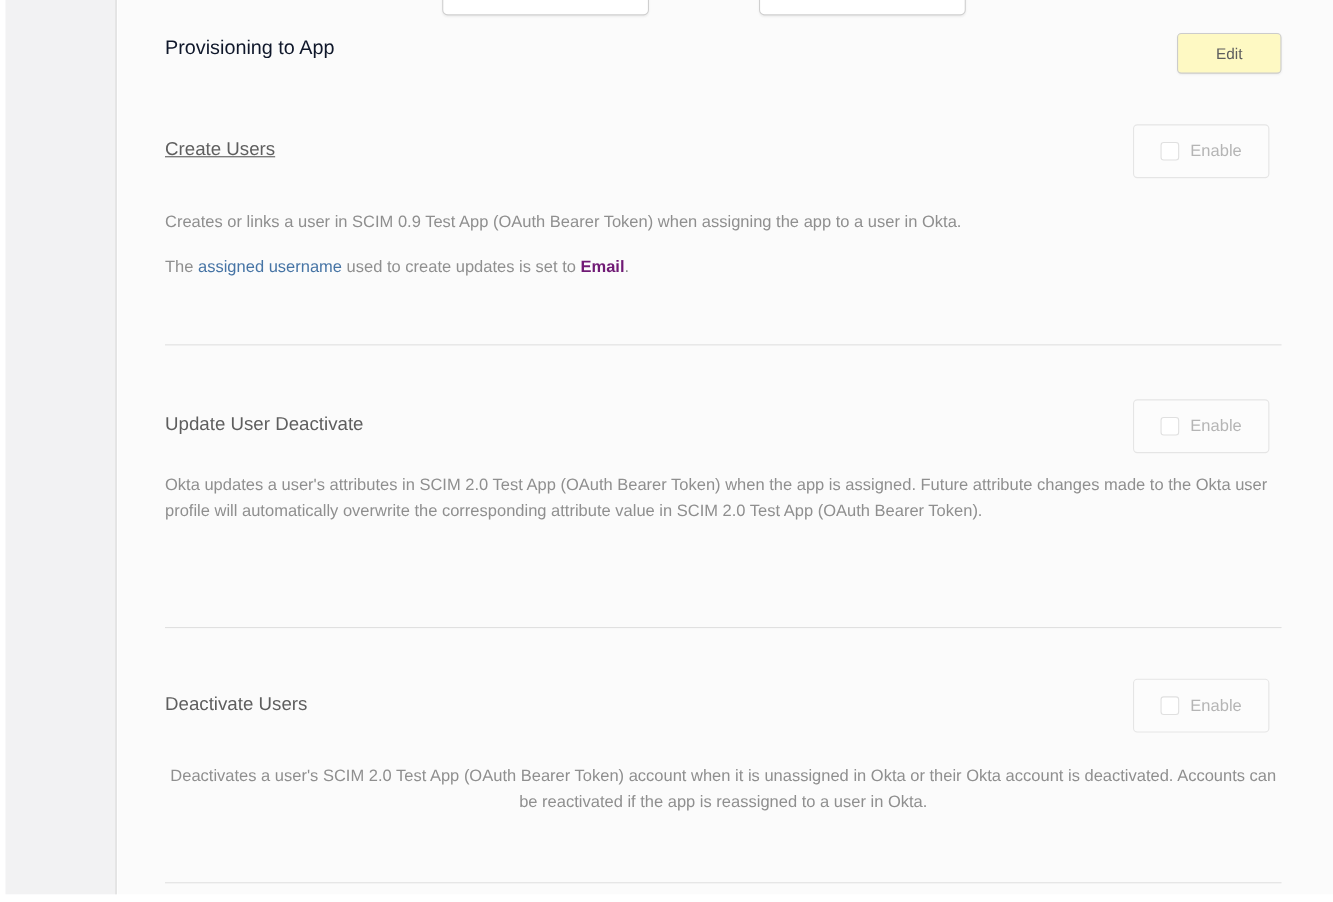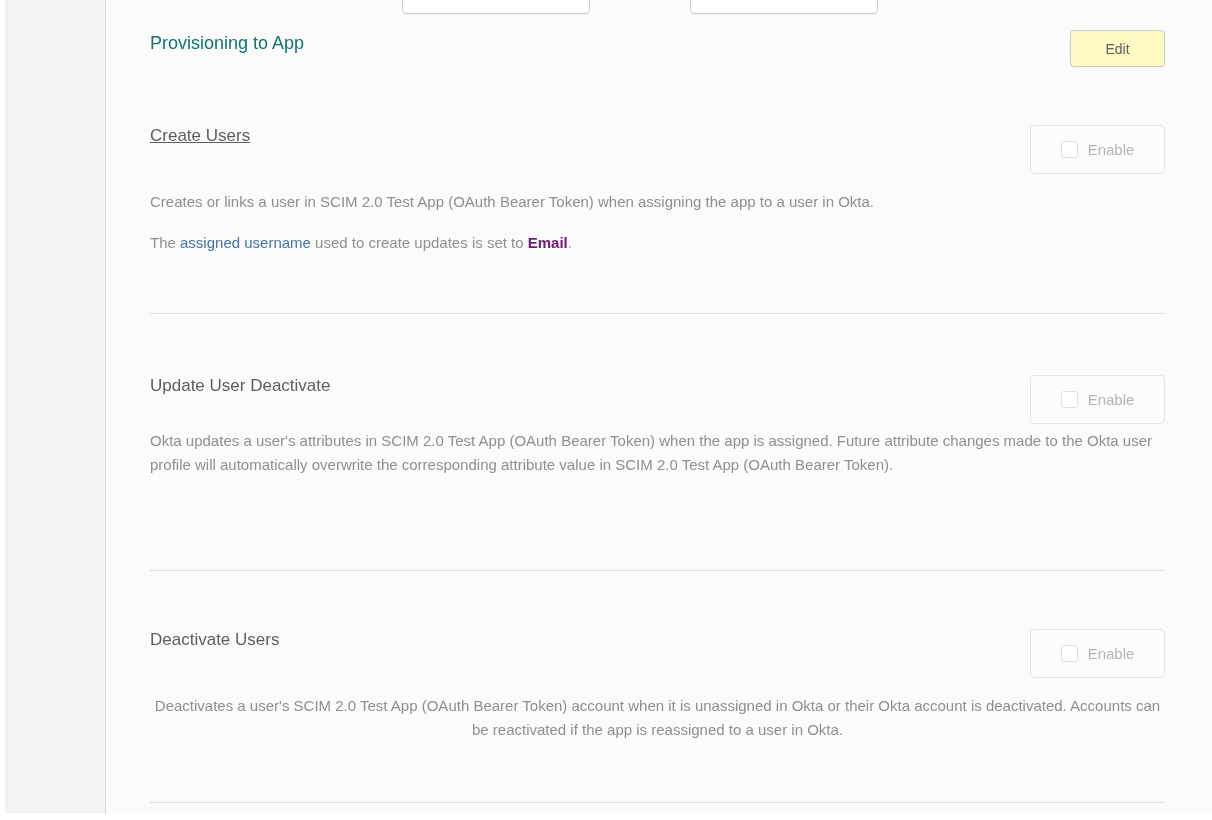--- a/index.html
+++ b/index.html
@@ -33,21 +33,21 @@
     background: #ffffff;
     border: 1px solid #cfcfcf;
     border-radius: 5px;
     box-shadow: 0 1px 2px rgba(0,0,0,0.06);
     box-sizing: border-box;
   }
   .page-title {
     position: absolute;
     left: 43px; top: 33px;
     font-size: 18px;
-    color: #0f766e;
+    color: #0f172a;
   }
   .edit-btn {
     position: absolute;
     left: 963px; top: 30px;
     width: 95px; height: 37px;
     background: #fef9c3;
     border: 1px solid #cccccc;
     border-radius: 4px;
     box-shadow: 0 1px 2px rgba(0,0,0,0.05);
     font-size: 14px;
@@ -61,30 +61,29 @@
   }
   .section-title {
     position: absolute;
     left: 43px;
     font-size: 17px;
     color: #5e5e5e;
   }
   .enable-toggle {
     position: absolute;
     left: 923px;
-    width: 135px; height: 49px;
+    width: 124px; height: 49px;
     background: #fcfcfc;
     border: 1px solid #e5e5e5;
     border-radius: 4px;
     display: flex;
     align-items: center;
     justify-content: center;
     box-sizing: border-box;
     cursor: default;
-    margin-top: 12px;
   }
   .enable-checkbox {
     width: 15px; height: 15px;
     background: #ffffff;
     border: 1px solid #e0e0e0;
     border-radius: 3px;
     margin-right: 10px;
   }
   .enable-label {
     font-size: 15px;
@@ -128,21 +127,21 @@
   <div class="page-title">Provisioning to App</div>
 
   <button class="edit-btn">Edit</button>
 
   <div class="section-title" style="top:126px;text-decoration:underline;">Create Users</div>
   <div class="enable-toggle" style="top:113px;">
     <div class="enable-checkbox"></div>
     <div class="enable-label">Enable</div>
   </div>
   <div class="para" style="top:190px;">
-    <span>Creates or links a user in SCIM 2.0 Test App (OAuth Bearer Token) when assigning the app to a user in Okta.</span>
+    <span>Creates or links a user in SCIM 0.9 Test App (OAuth Bearer Token) when assigning the app to a user in Okta.</span>
   </div>
   <div class="para" style="top:231px;">
     <span>The </span><a href="#">assigned username</a><span> used to create updates is set to </span><span class="emph">Email</span><span>.</span>
   </div>
 
   <div class="divider" style="top:313px;"></div>
 
   <div class="section-title" style="top:376px;">Update User Deactivate</div>
   <div class="enable-toggle" style="top:363px;">
     <div class="enable-checkbox"></div>

